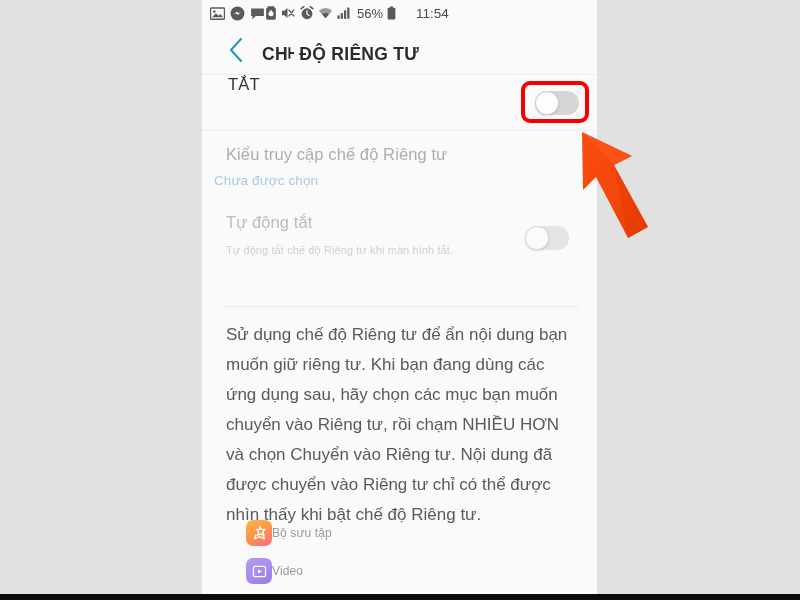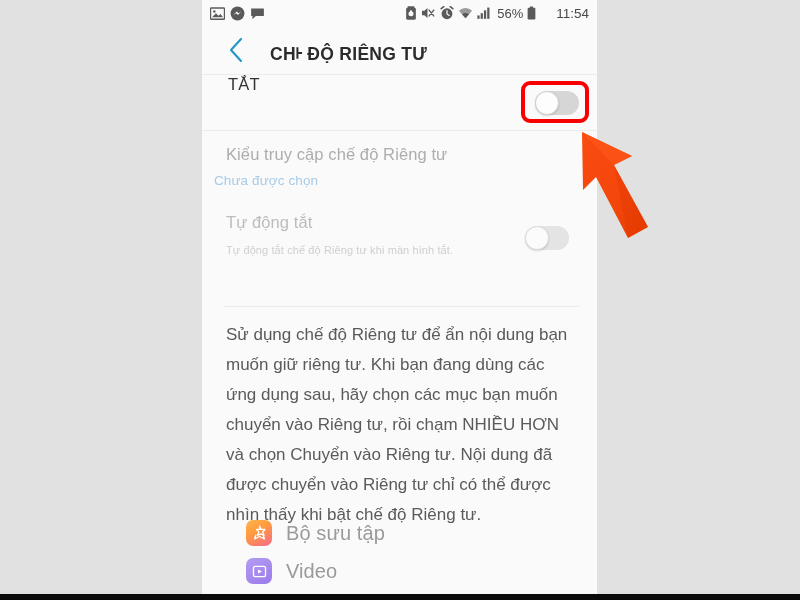--- a/index.html
+++ b/index.html
@@ -37,21 +37,21 @@
 
   
   #status-bar {
     position: absolute;
     left: 0; top: 0;
     width: 395px;
     height: 26px;
     background: #fafafa;
     display: flex;
     align-items: center;
-    justify-content: space-between;
+    justify-content: flex-start;
     padding: 0 8px;
     box-sizing: border-box;
   }
   .sb-left, .sb-right {
     display: flex;
     align-items: center;
     gap: 5px;
   }
   .sb-right { gap: 4px; }
   .sb-icon {
@@ -85,21 +85,21 @@
     display: flex;
     align-items: center;
     justify-content: center;
     cursor: pointer;
   }
   #page-title {
     font-size: 17.5px;
     font-weight: bold;
     color: #2b2b2b;
     letter-spacing: 0.3px;
-    margin-left: 14px;
+    margin-left: 6px;
   }
 
   .divider {
     position: absolute;
     left: 0;
     width: 395px;
     height: 1px;
     background: #ececec;
   }
   .divider-inset {
@@ -256,22 +256,21 @@
     width: 26px;
     height: 26px;
     border-radius: 7px;
     flex: none;
     display: flex;
     align-items: center;
     justify-content: center;
     position: relative;
   }
   .app-label {
-    margin-left: 14px;
-    font-size: 20px;
+    font-size: 12px;
     color: #9a9a9a;
     letter-spacing: 0.1px;
   }
   .icon-gallery {
     background: linear-gradient(150deg,#ffb64d 0%, #ff9b3f 40%, #f76b8a 100%);
   }
   .icon-video {
     background: linear-gradient(150deg,#b49cf2 0%, #9a7bea 100%);
   }
 

